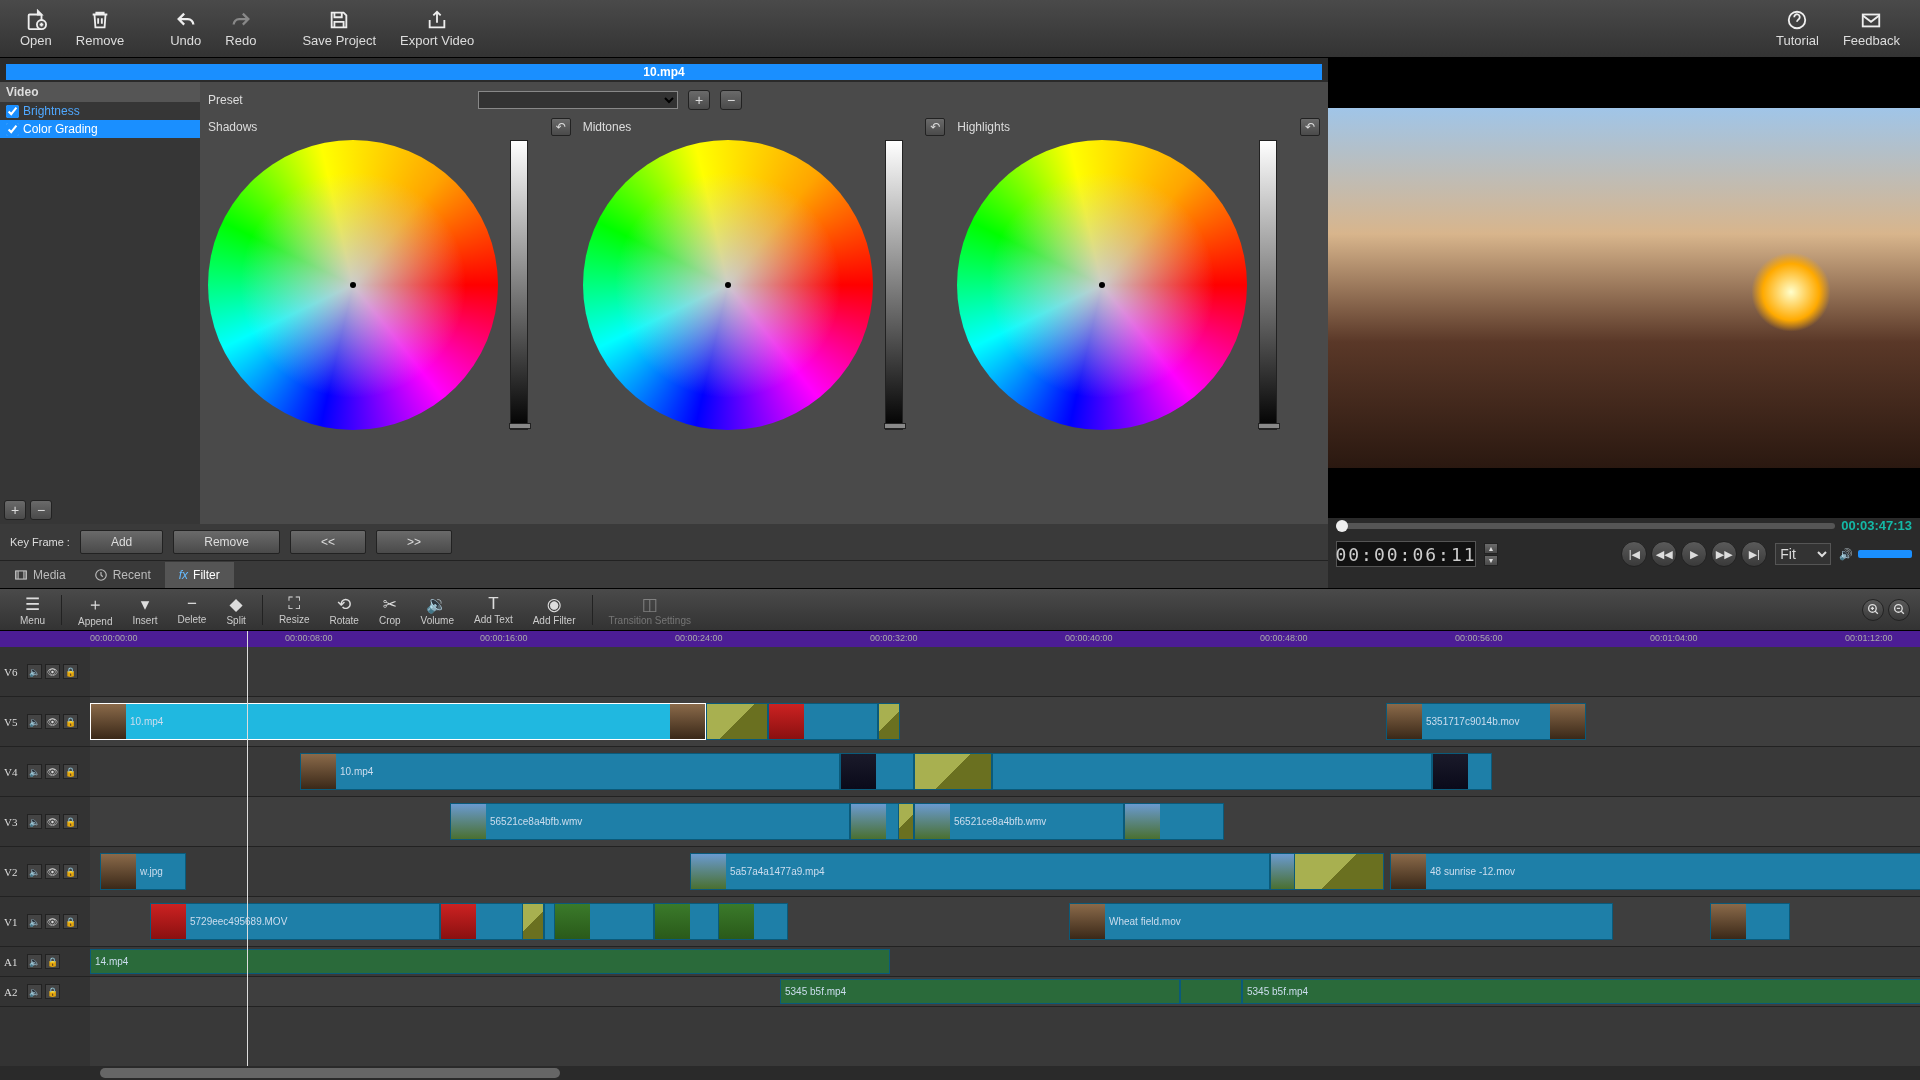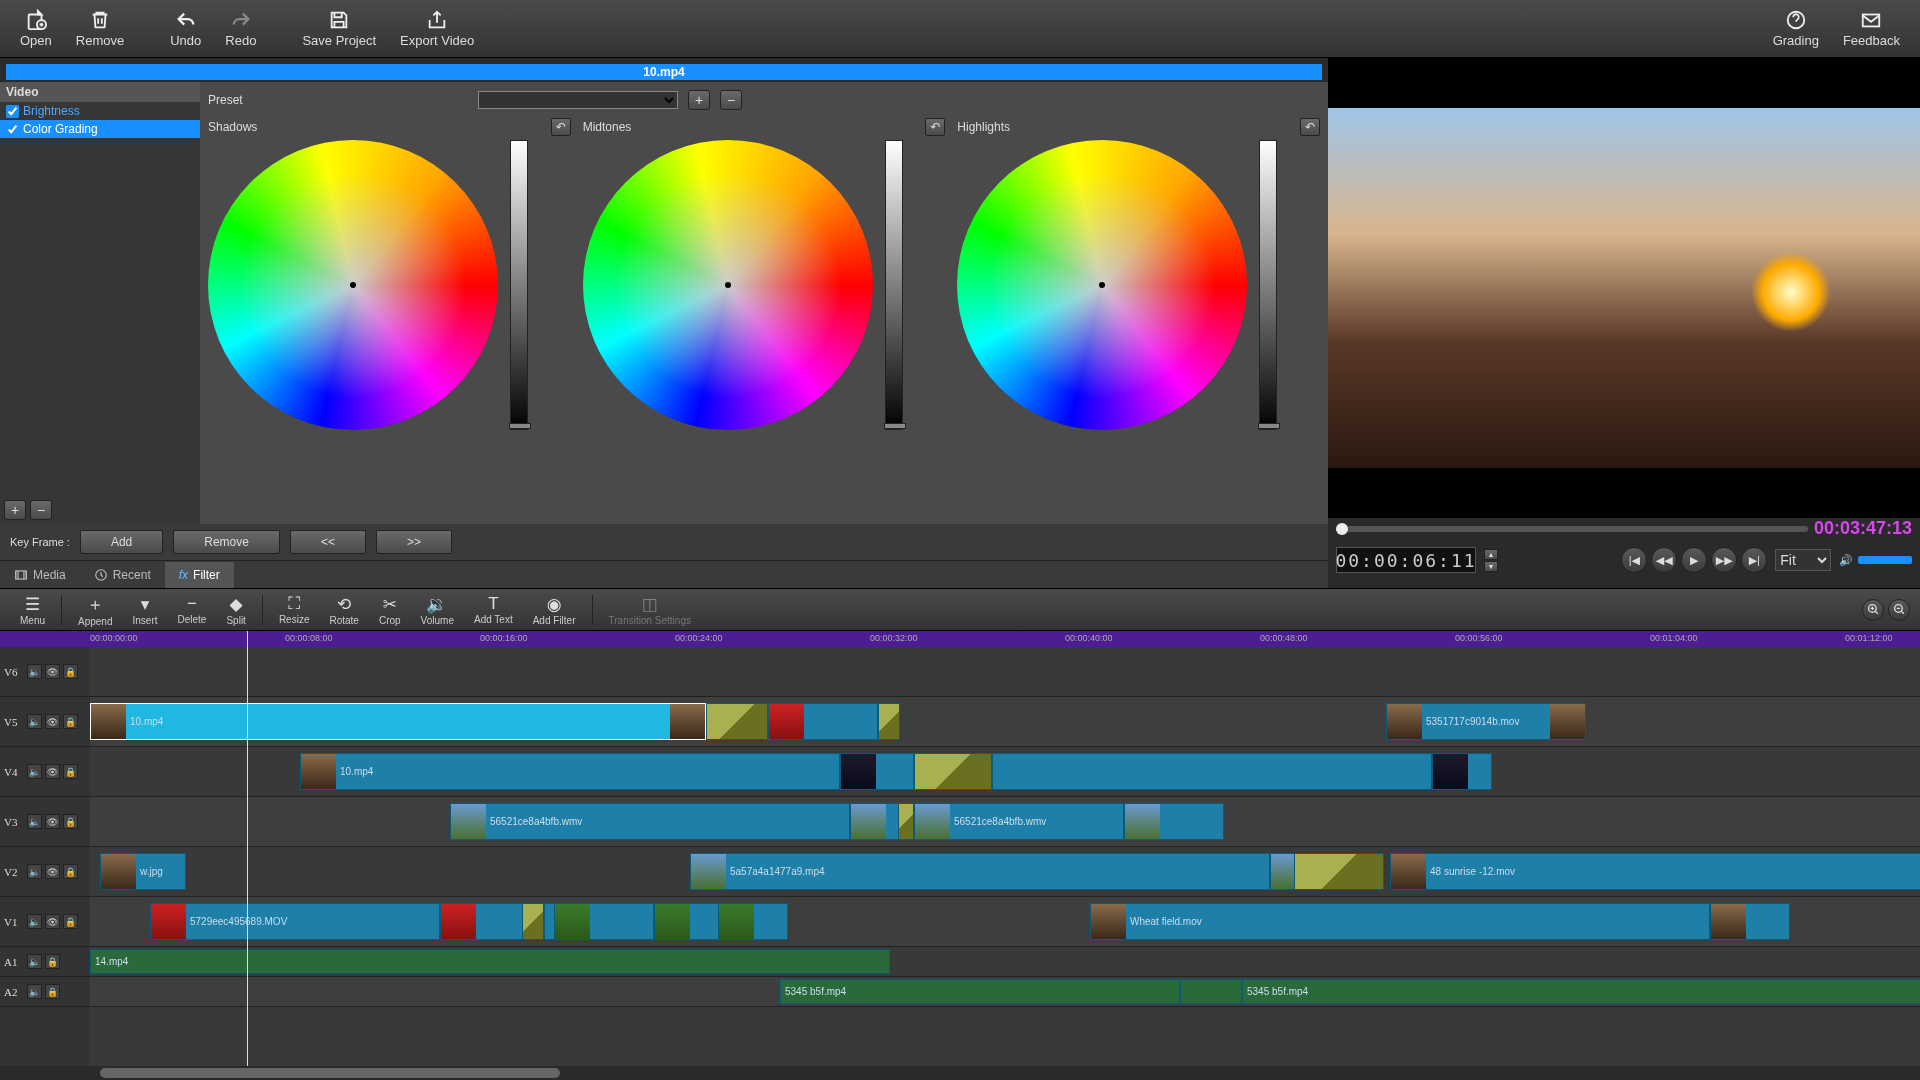--- a/index.html
+++ b/index.html
@@ -53,21 +53,21 @@
 .tab { padding: 6px 14px; display:flex; align-items:center; gap:5px; cursor:pointer; color:#bbb; font-size:12px;}
 .tab.active { background:#555; color:#fff;}
 
 
 .preview-img { flex:1; background:linear-gradient(180deg,#a0c5e8 0%,#d8b58c 35%,#5a3828 65%,#2a1810 100%); margin:50px 0 50px 0; position:relative;}
 .sun{position:absolute;top:40%;right:15%;width:80px;height:80px;border-radius:50%;background:radial-gradient(circle,#ffffcc,#ffaa00 50%,transparent 70%);}
 .preview-ctrls { height:70px; background:#2a2a2a; display:flex; flex-direction:column;}
 .scrub-row { display:flex; align-items:center; padding:0 8px 4px 8px; gap:6px;}
 .scrub { flex:1; height:6px; background:#555; position:relative; border-radius:3px;}
 .scrub .ph{position:absolute;left:0;top:-3px;width:12px;height:12px;background:#eee;border-radius:50%;}
-.timecode { font-size:18px; color:#d946ef; font-weight:bold;}
+.timecode { font-size:13px; color:#14b8a6; font-weight:bold;}
 .transport-row { display:flex; align-items:center; padding:4px 8px; gap:8px;}
 .tc-box { width:140px; height:26px; background:#111; border:1px solid #555; display:flex; align-items:center; justify-content:center; font-family:monospace; font-size:18px; color:#ccc; letter-spacing:2px;}
 .spinbox{display:flex;flex-direction:column;gap:1px;}
 .spin-btn{width:14px;height:11px;background:linear-gradient(#6a6a6a,#4a4a4a);border:1px solid #222;display:flex;align-items:center;justify-content:center;cursor:pointer;font-size:7px;}
 .transport-btns { display:flex; gap:4px; margin-left:auto;}
 .tbtn{width:26px;height:26px;border-radius:50%;background:linear-gradient(#5a5a5a,#3a3a3a);border:1px solid #222;display:flex;align-items:center;justify-content:center;cursor:pointer;font-size:11px;color:#ddd;}
 .fit-sel{width:56px;height:22px;background:#333;border:1px solid #555;color:#ddd;font-size:14px;}
 .vol-row{display:flex;align-items:center;gap:5px;}
 .vol-bar{width:54px;height:8px;background:#1a8fff;border-radius:2px;}
 
@@ -171,21 +171,21 @@
       </div>
   </div>
   <div class="toolbar-right">
     <div class="toolbar-btn">
         <div class="icon">
           <svg width="22" height="22" viewBox="0 0 24 24" fill="none" stroke="#eee" stroke-width="2">
             <circle cx="12" cy="12" r="9"></circle>
             <path d="M9 9a3 3 0 115 2c-1 1-2 1.5-2 3M12 18h.01"></path>
           </svg>
         </div>
-        <span>Grading</span>
+        <span>Tutorial</span>
       </div>
     <div class="toolbar-btn">
         <div class="icon">
           <svg width="22" height="22" viewBox="0 0 24 24" fill="none" stroke="#eee" stroke-width="2">
             <rect x="3" y="6" width="18" height="13"></rect>
             <path d="M3 7l9 7 9-7"></path>
           </svg>
         </div>
         <span>Feedback</span>
       </div>
@@ -545,21 +545,21 @@
           <div class="clip" style="left: 464px; width: 100px;">
             <div class="thumb grn"></div>
           </div>
           <div class="clip" style="left: 564px; width: 60px;"></div>
           <div class="clip" style="left: 564px; width: 72px;">
             <div class="thumb grn"></div>
           </div>
           <div class="clip" style="left: 628px; width: 70px;">
             <div class="thumb grn"></div>
           </div>
-          <div class="clip" style="left: 1000px; width: 620px;">
+          <div class="clip" style="left: 979px; width: 544px;">
             <div class="thumb "></div>
             <div class="lbl">Wheat field.mov</div>
           </div>
           <div class="clip" style="left: 1620px; width: 80px;">
             <div class="thumb "></div>
           </div>
         </div>
       <div class="track audio" id="tk-a1">
           <div class="clip aud" style="left: 0px; width: 800px;">
             <div class="lbl">14.mp4</div>

